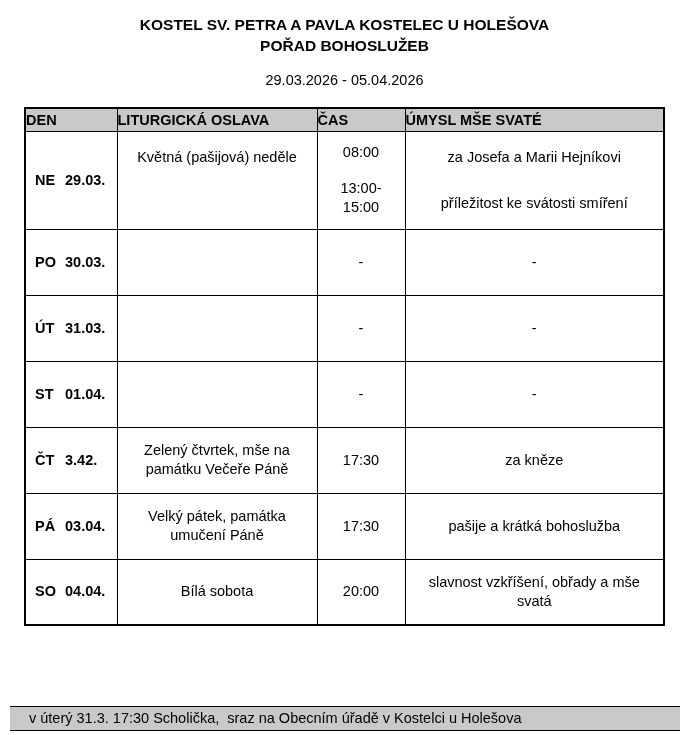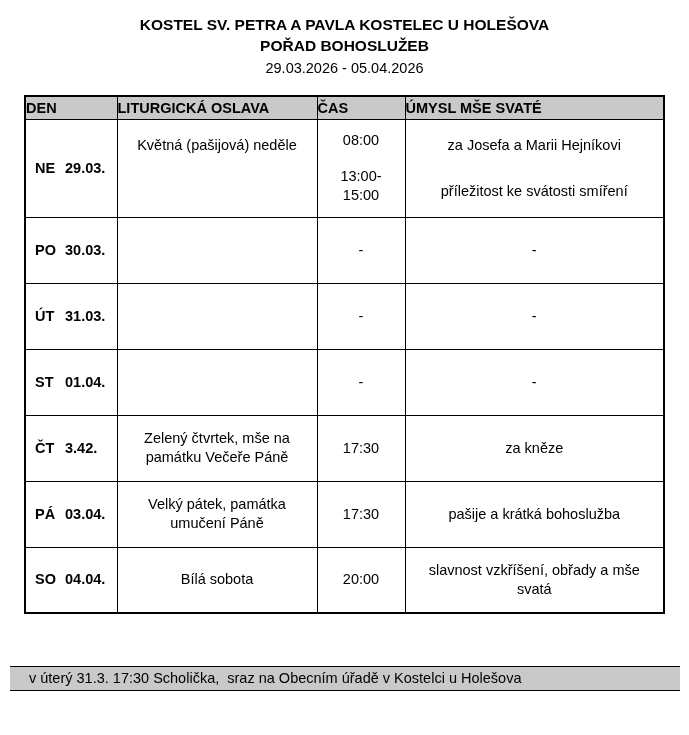--- a/index.html
+++ b/index.html
@@ -3,21 +3,21 @@
 <meta charset="utf-8">
 <style>
   *{box-sizing:border-box;}
   html,body{margin:0;padding:0;}
   body{
     width:689px;height:735px;background:#ffffff;color:#000;
     font-family:"Liberation Sans",sans-serif;position:relative;overflow:hidden;
   }
   .page{padding-top:14px;}
   .title-line{text-align:center;font-weight:bold;font-size:15.5px;line-height:21px;}
-  .date-range{text-align:center;font-size:14.5px;line-height:20px;margin-top:2px;}
+  .date-range{text-align:center;font-size:14.5px;line-height:20px;margin-top:14px;}
 
   table.schedule{
     border-collapse:collapse;table-layout:fixed;width:641px;
     margin:17px auto 0;border:2px solid var(--border-color,#000);
   }
   .schedule th,.schedule td{border:1px solid var(--border-color,#000);}
   .schedule thead tr{height:23px;}
   .schedule th{
     background:var(--header-bg,#c9c9c9);
     font-size:14.5px;font-weight:bold;padding:2px 0;text-align:left;
@@ -31,21 +31,21 @@
   td.day-cell{text-align:left;font-weight:bold;padding-left:9px;white-space:nowrap;}
   td.day-cell .abbr{display:inline-block;min-width:30px;}
   .cell-inner{width:100%;}
   tr.tall .cell-inner{
     display:flex;flex-direction:column;justify-content:space-around;
     height:92px;align-items:flex-start;
   }
   tr.tall .cell-inner .line{width:100%;}
 
   .footer-note{
-    position:absolute;left:10px;right:9px;top:666px;height:25px;
+    position:absolute;left:10px;right:9px;top:706px;height:25px;
     background:var(--header-bg,#c9c9c9);
     border-top:1px solid var(--border-color,#000);
     border-bottom:1px solid var(--border-color,#000);
     font-size:14.5px;line-height:23px;padding-left:19px;white-space:pre-wrap;
   }
 </style>
 </head>
 <body>
 
 <div class="page">

